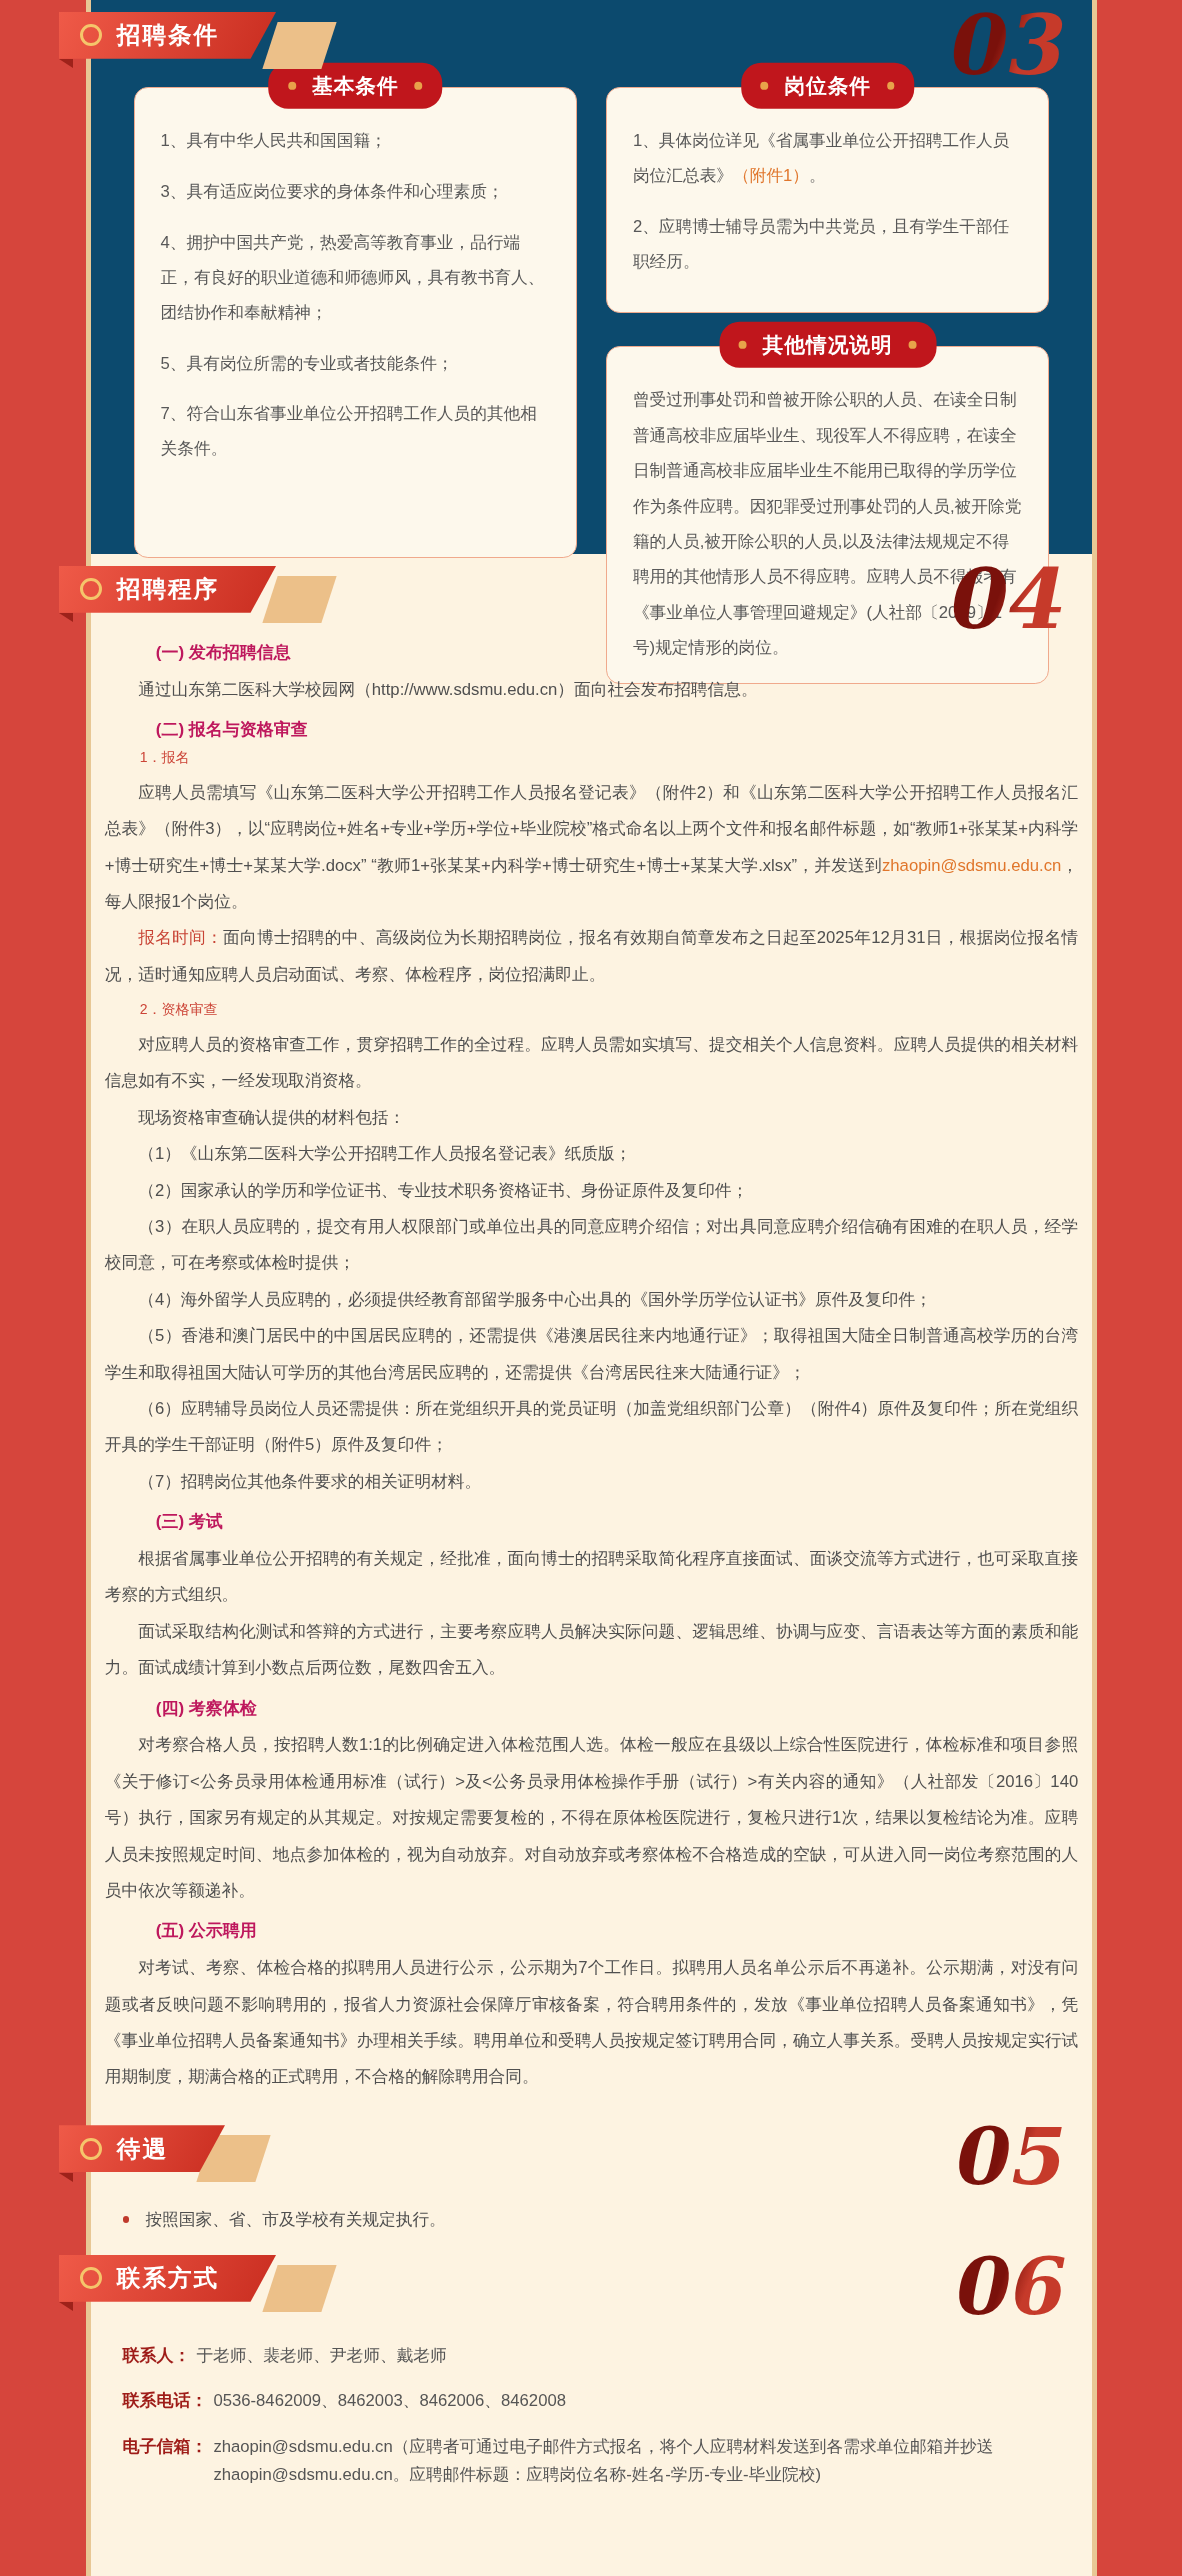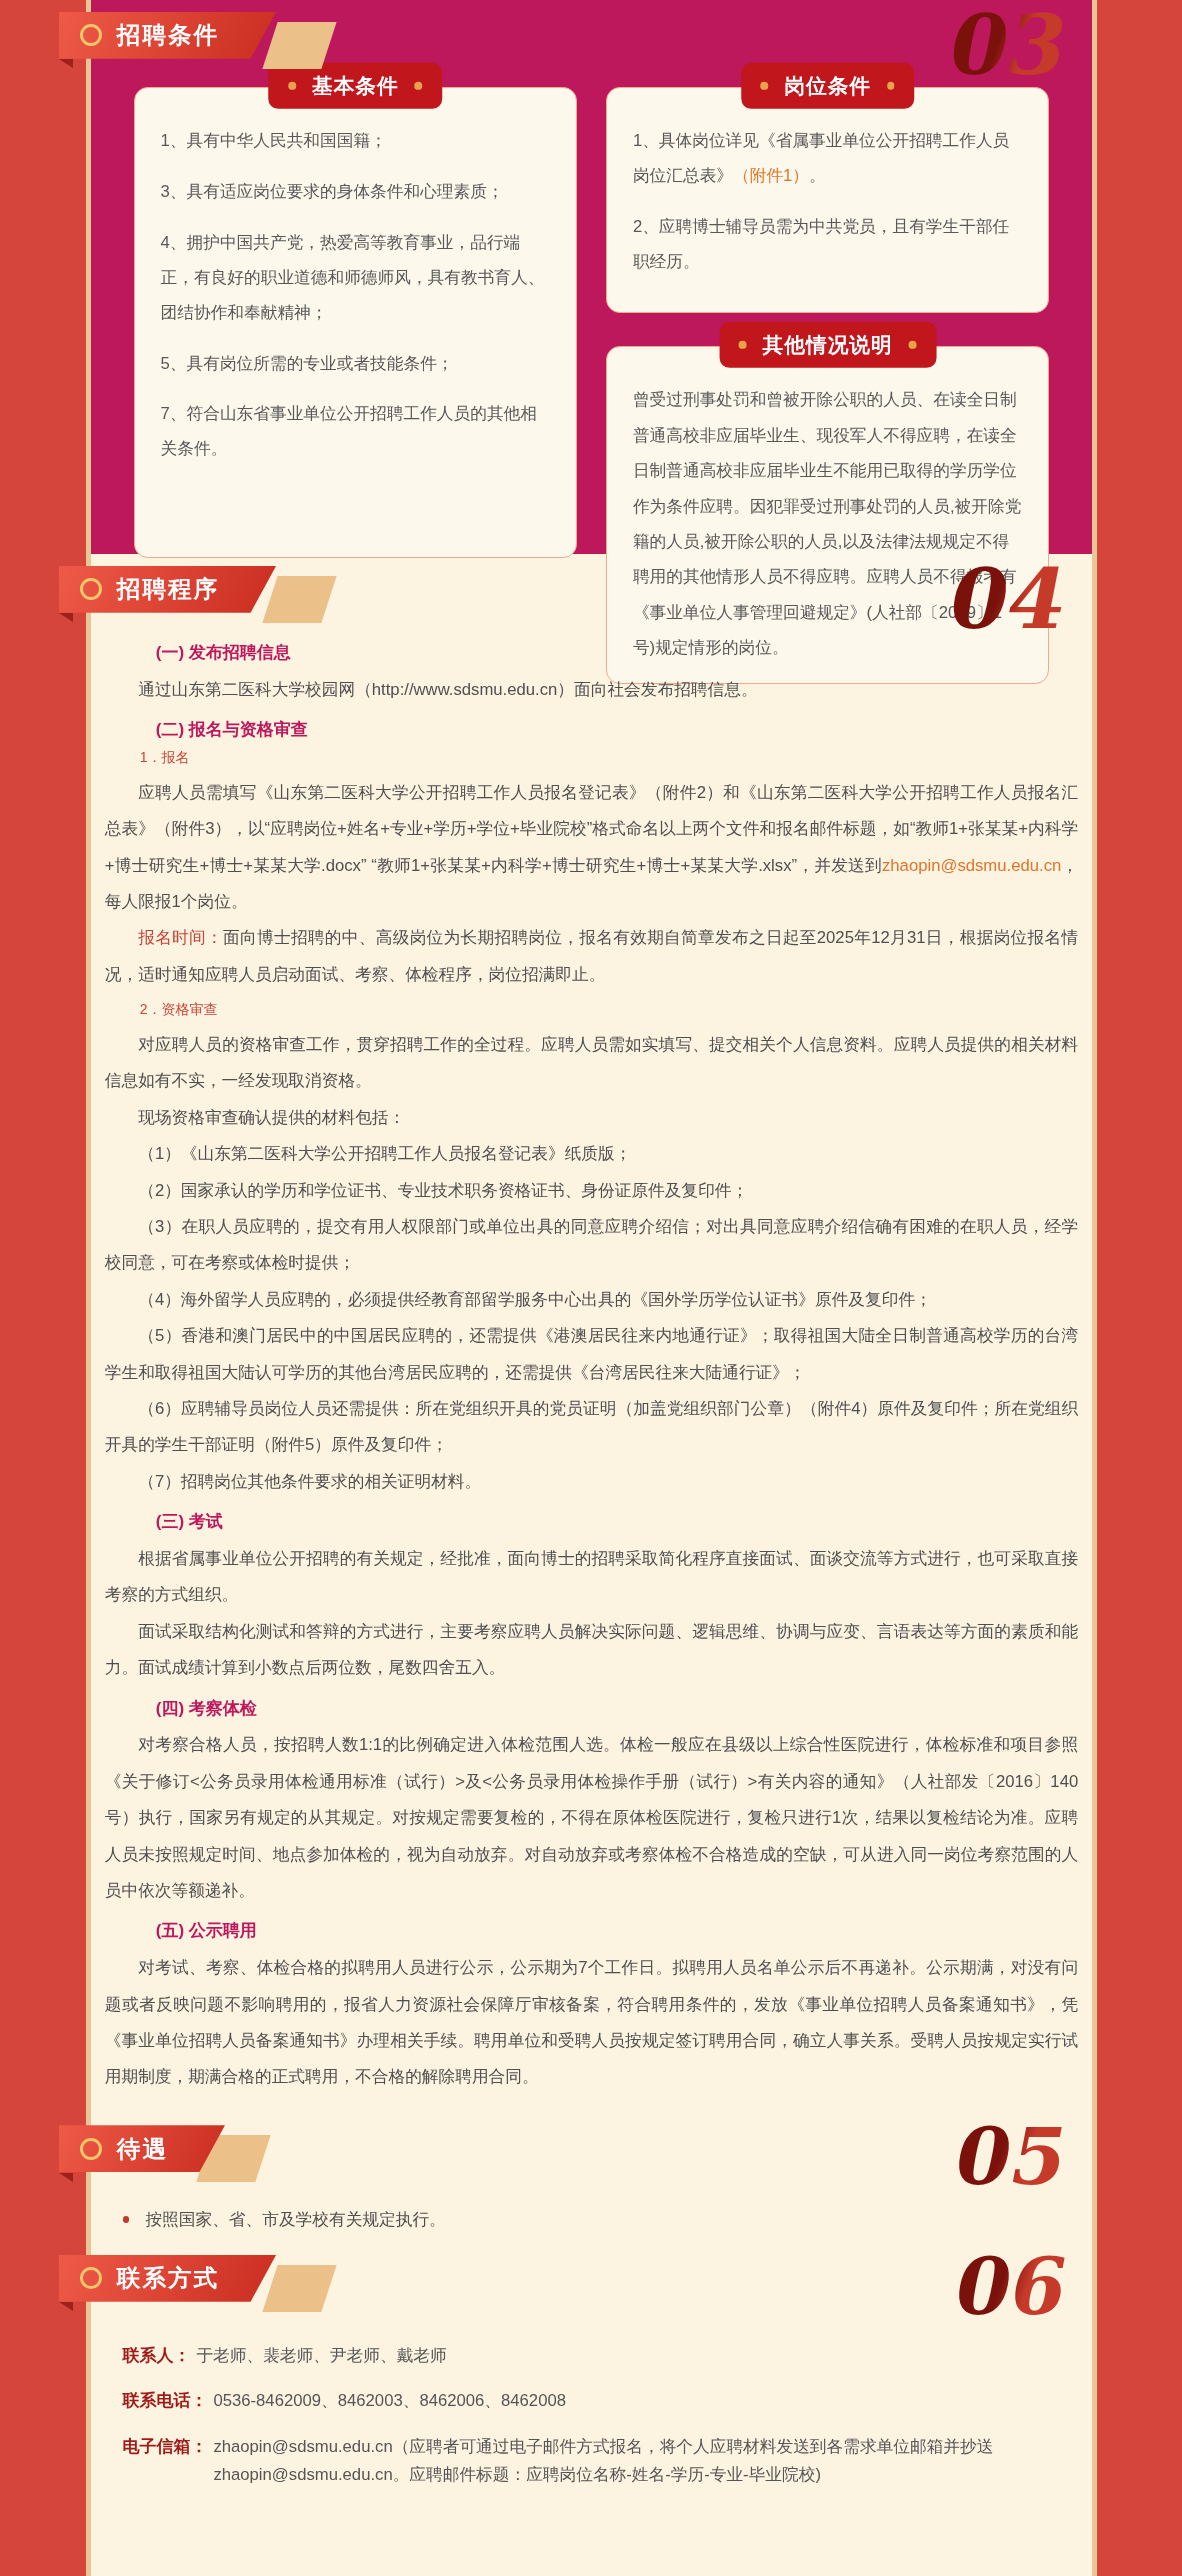--- a/index.html
+++ b/index.html
@@ -1,21 +1,21 @@
 <!DOCTYPE html>
 <html><head>
 <meta charset="utf-8">
 <style>
   html,body{margin:0;padding:0;}
   body{font-family:"Liberation Sans","DejaVu Sans",sans-serif;}
   .page{position:relative;width:1182px;height:2576px;background:#d6453c;overflow:hidden;margin:0 auto;}
   .panel{position:absolute;left:86px;top:0;width:1011px;height:100%;background:#fdf3e1;
          border-left:5.9px solid #e8c795;border-right:5.9px solid #e8c795;box-sizing:border-box;}
   .sec{position:relative;}
-  .sec03{background:#be185d;height:554px;box-sizing:border-box;}
+  .sec03{background:#0c4a6e;height:554px;box-sizing:border-box;}
 
   
   .sec-head{position:relative;height:73px;}
   .ribbon{position:absolute;left:-32.5px;top:11.8px;height:47px;display:flex;align-items:center;
           padding:0 57px 0 21.7px;background:linear-gradient(115deg,#ef5a48,#c92d20);
           clip-path:polygon(0 0,100% 0,calc(100% - 25.6px) 100%,0 100%);z-index:2;}
   .ribbon-back{position:absolute;top:21.7px;height:47px;width:59px;background:#ecc089;
           transform:skewX(-18deg);z-index:1;}
   .ribbon-fold{position:absolute;left:-32.5px;top:59px;width:0;height:0;z-index:1;
           border-top:9.9px solid #9e221a;border-left:14.8px solid transparent;}
@@ -26,21 +26,21 @@
           background:linear-gradient(110deg,#7a110b 42%,#c63a2a 62%);
           -webkit-background-clip:text;background-clip:text;color:transparent;}
   .big-num.small{font-size:79px;}
 
   
   .boxes-row{display:flex;gap:29.6px;padding:13.8px 43px 0 43px;}
   .col{flex:1;display:flex;flex-direction:column;gap:33px;min-width:0;}
   .cond-box{position:relative;border:1px solid #f0a98c;border-radius:13.8px;background:#fdf8ec;
             padding:35px 25.6px 17.7px 25.6px;}
   .badge{position:absolute;left:50%;top:0;transform:translate(-50%,-55%);background:#c0161c;
-         border-radius:10px;padding:8.9px 19.7px;display:flex;align-items:center;gap:15.8px;white-space:nowrap;}
+         border-radius:20px;padding:8.9px 19.7px;display:flex;align-items:center;gap:15.8px;white-space:nowrap;}
   .badge .dot{width:7.9px;height:7.9px;border-radius:50%;background:#e8a24a;}
   .badge .badge-label{color:#fff;font-weight:bold;font-size:20.7px;letter-spacing:1px;}
   .cond-item{font-size:16.7px;color:#585858;line-height:2.1;margin-bottom:15.8px;}
   .cond-text{font-size:16.7px;color:#585858;line-height:2.12;}
   .link{color:#e0762c;}
   .basic-box{min-height:471px;box-sizing:border-box;}
 
   
   .proc-wrap{padding:3.9px 13.8px 0 13.8px;}
   .proc-h{color:#be185d;font-weight:bold;font-size:17px;margin:9.9px 0 7.9px 51px;}

